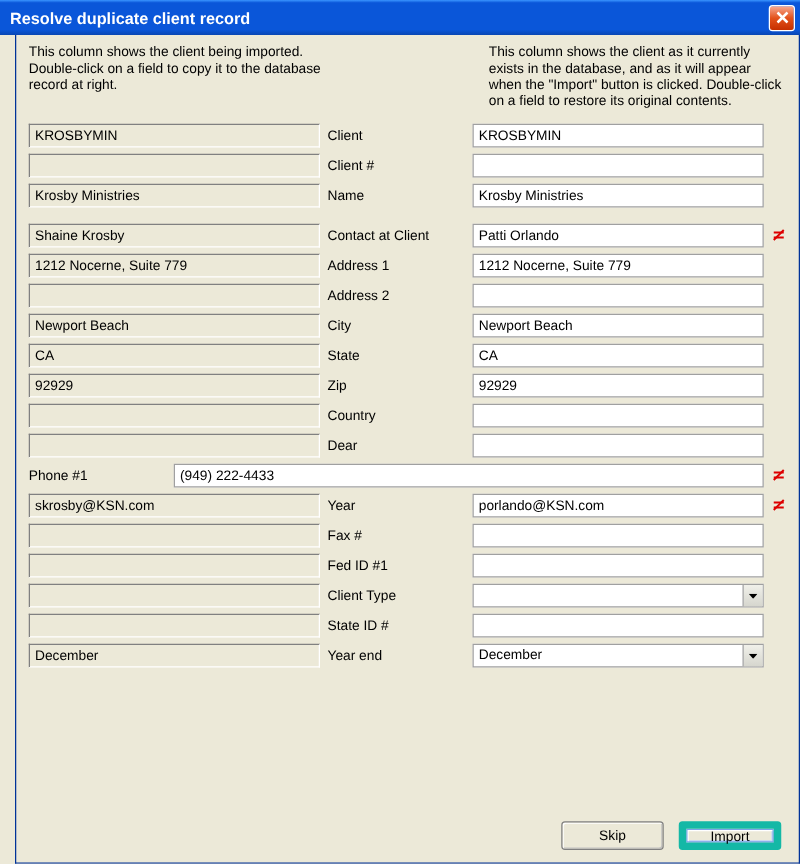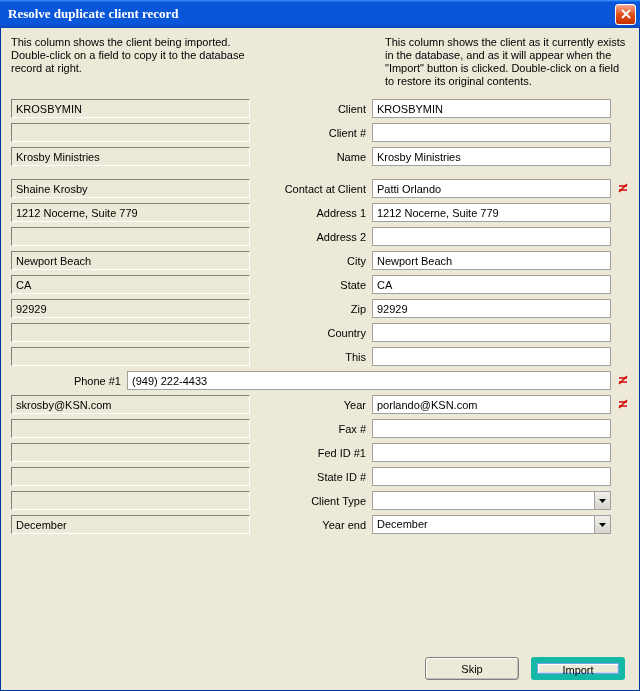--- a/index.html
+++ b/index.html
@@ -15,39 +15,39 @@
   }
   .titlebar {
     background: linear-gradient(to bottom, #3a95ff 0%, #0a56d9 8%, #0a56d9 85%, #0846b3 100%);
     height: 28px;
     display: flex;
     align-items: center;
     padding: 0 4px 0 8px;
     color: #fff;
     font-weight: bold;
     font-size: 13px;
-    font-family: Liberation Serif, serif;
   }
   .titlebar-title { flex: 1; }
   .close-btn {
     width: 21px; height: 21px;
     background: linear-gradient(to bottom, #f7a991, #e3511b 50%, #c62f00);
     border: 1px solid #fff;
     border-radius: 3px;
     display: flex; align-items: center; justify-content: center;
     cursor: pointer;
   }
   .close-btn svg { display:block; }
   .dialog-body {
     background: #ece9d8;
     border: 1px solid #003399;
     border-top: none;
     height: 663px;
     padding: 8px 10px;
     position: relative;
+    margin-left: 12px;
   }
   .top-desc {
     display: flex;
     gap: 20px;
     margin-bottom: 10px;
   }
   .top-desc .col { flex:1; font-size:11px; line-height:13px; }
   .top-desc .spacer { width: 90px; flex: 0 0 90px; }
   .field-row {
     display: flex;
@@ -57,21 +57,21 @@
     height: 21px;
   }
   .field-row .left-input,
   .field-row .right-input {
     flex: 1;
     min-width: 0;
   }
   .field-row .label {
     width: 110px;
     flex: 0 0 110px;
-    text-align: right;
+    text-align: left;
     font-size: 11px;
   }
   input.val, .combo {
     width: 100%;
     height: 19px;
     border: 1px solid #a0a0a0;
     background: #fff;
     font-family: Tahoma, sans-serif;
     font-size: 11px;
     padding: 1px 4px;
@@ -136,21 +136,21 @@
     display:flex; align-items:center; justify-content:center;
     cursor:pointer;
   }
   .combo .combo-btn svg { display:block; }
   .button-bar {
     position: absolute;
     bottom: 10px; right: 14px;
     display: flex; gap: 12px;
   }
   button.dlg {
-    width: 94px; height: 23px;
+    width: 82px; height: 23px;
     font-family: Tahoma,sans-serif;
     font-size: 11px;
     background: #ece9d8;
     border: 1px solid #808080;
     border-radius: 3px;
     cursor: pointer;
     box-shadow: inset 1px 1px 0 #fff, inset -1px -1px 0 #c0c0c0;
   }
   button.dlg.default {
     border: 6px solid #14b8a6;
@@ -241,21 +241,21 @@
         <div class="diff-icon"></div>
       </div>
       <div class="field-row">
         <div class="left-input"><input class="val ro" readonly="" value="" style=""></div>
         <div class="label">Country</div>
         <div class="right-input"><input class="val" value="" style=""></div>
         <div class="diff-icon"></div>
       </div>
       <div class="field-row">
         <div class="left-input"><input class="val ro" readonly="" value="" style=""></div>
-        <div class="label">This</div>
+        <div class="label">Dear</div>
         <div class="right-input"><input class="val" value="" style=""></div>
         <div class="diff-icon"></div>
       </div>
       <div class="field-row">
         <div class="label">Phone #1</div>
         <div class="right-input"><input class="val" value="(949) 222-4433" style=""></div>
         <div class="diff-icon">
           <svg width="11" height="11" viewBox="0 0 11 11">
             <line x1="1" y1="3" x2="9" y2="3" stroke="#d00" stroke-width="1.5"></line>
             <line x1="1" y1="7" x2="9" y2="7" stroke="#d00" stroke-width="1.5"></line>
@@ -277,42 +277,42 @@
       </div>
       <div class="field-row">
         <div class="left-input"><input class="val ro" readonly="" value="" style=""></div>
         <div class="label">Fax #</div>
         <div class="right-input"><input class="val" value="" style=""></div>
         <div class="diff-icon"></div>
       </div>
       <div class="field-row">
         <div class="left-input"><input class="val ro" readonly="" value="" style=""></div>
         <div class="label">Fed ID #1</div>
-        <div class="right-input"><input class="val" value="" style=""></div>
-        <div class="diff-icon"></div>
-      </div>
-      <div class="field-row">
-        <div class="left-input"><input class="val ro" readonly="" value="" style=""></div>
-        <div class="label">State ID #</div>
         <div class="right-input"><input class="val" value="" style=""></div>
         <div class="diff-icon"></div>
       </div>
       <div class="field-row">
         <div class="left-input"><input class="val ro" readonly="" value="" style=""></div>
         <div class="label">Client Type</div>
         <div class="right-input">
           <div class="combo">
             <div class="combo-text"></div>
             <div class="combo-btn">
               <svg width="7" height="4" viewBox="0 0 7 4">
                 <path d="M0 0 L3.5 4 L7 0 Z" fill="#000"></path>
               </svg>
             </div>
           </div>
         </div>
+        <div class="diff-icon"></div>
+      </div>
+      <div class="field-row">
+        <div class="left-input"><input class="val ro" readonly="" value="" style=""></div>
+        <div class="label">State ID #</div>
+        <div class="right-input"><input class="val" value="" style=""></div>
         <div class="diff-icon"></div>
       </div>
       <div class="field-row">
         <div class="left-input"><input class="val ro" readonly="" value="December" style=""></div>
         <div class="label">Year end</div>
         <div class="right-input">
           <div class="combo">
             <div class="combo-text">December</div>
             <div class="combo-btn">
               <svg width="7" height="4" viewBox="0 0 7 4">

